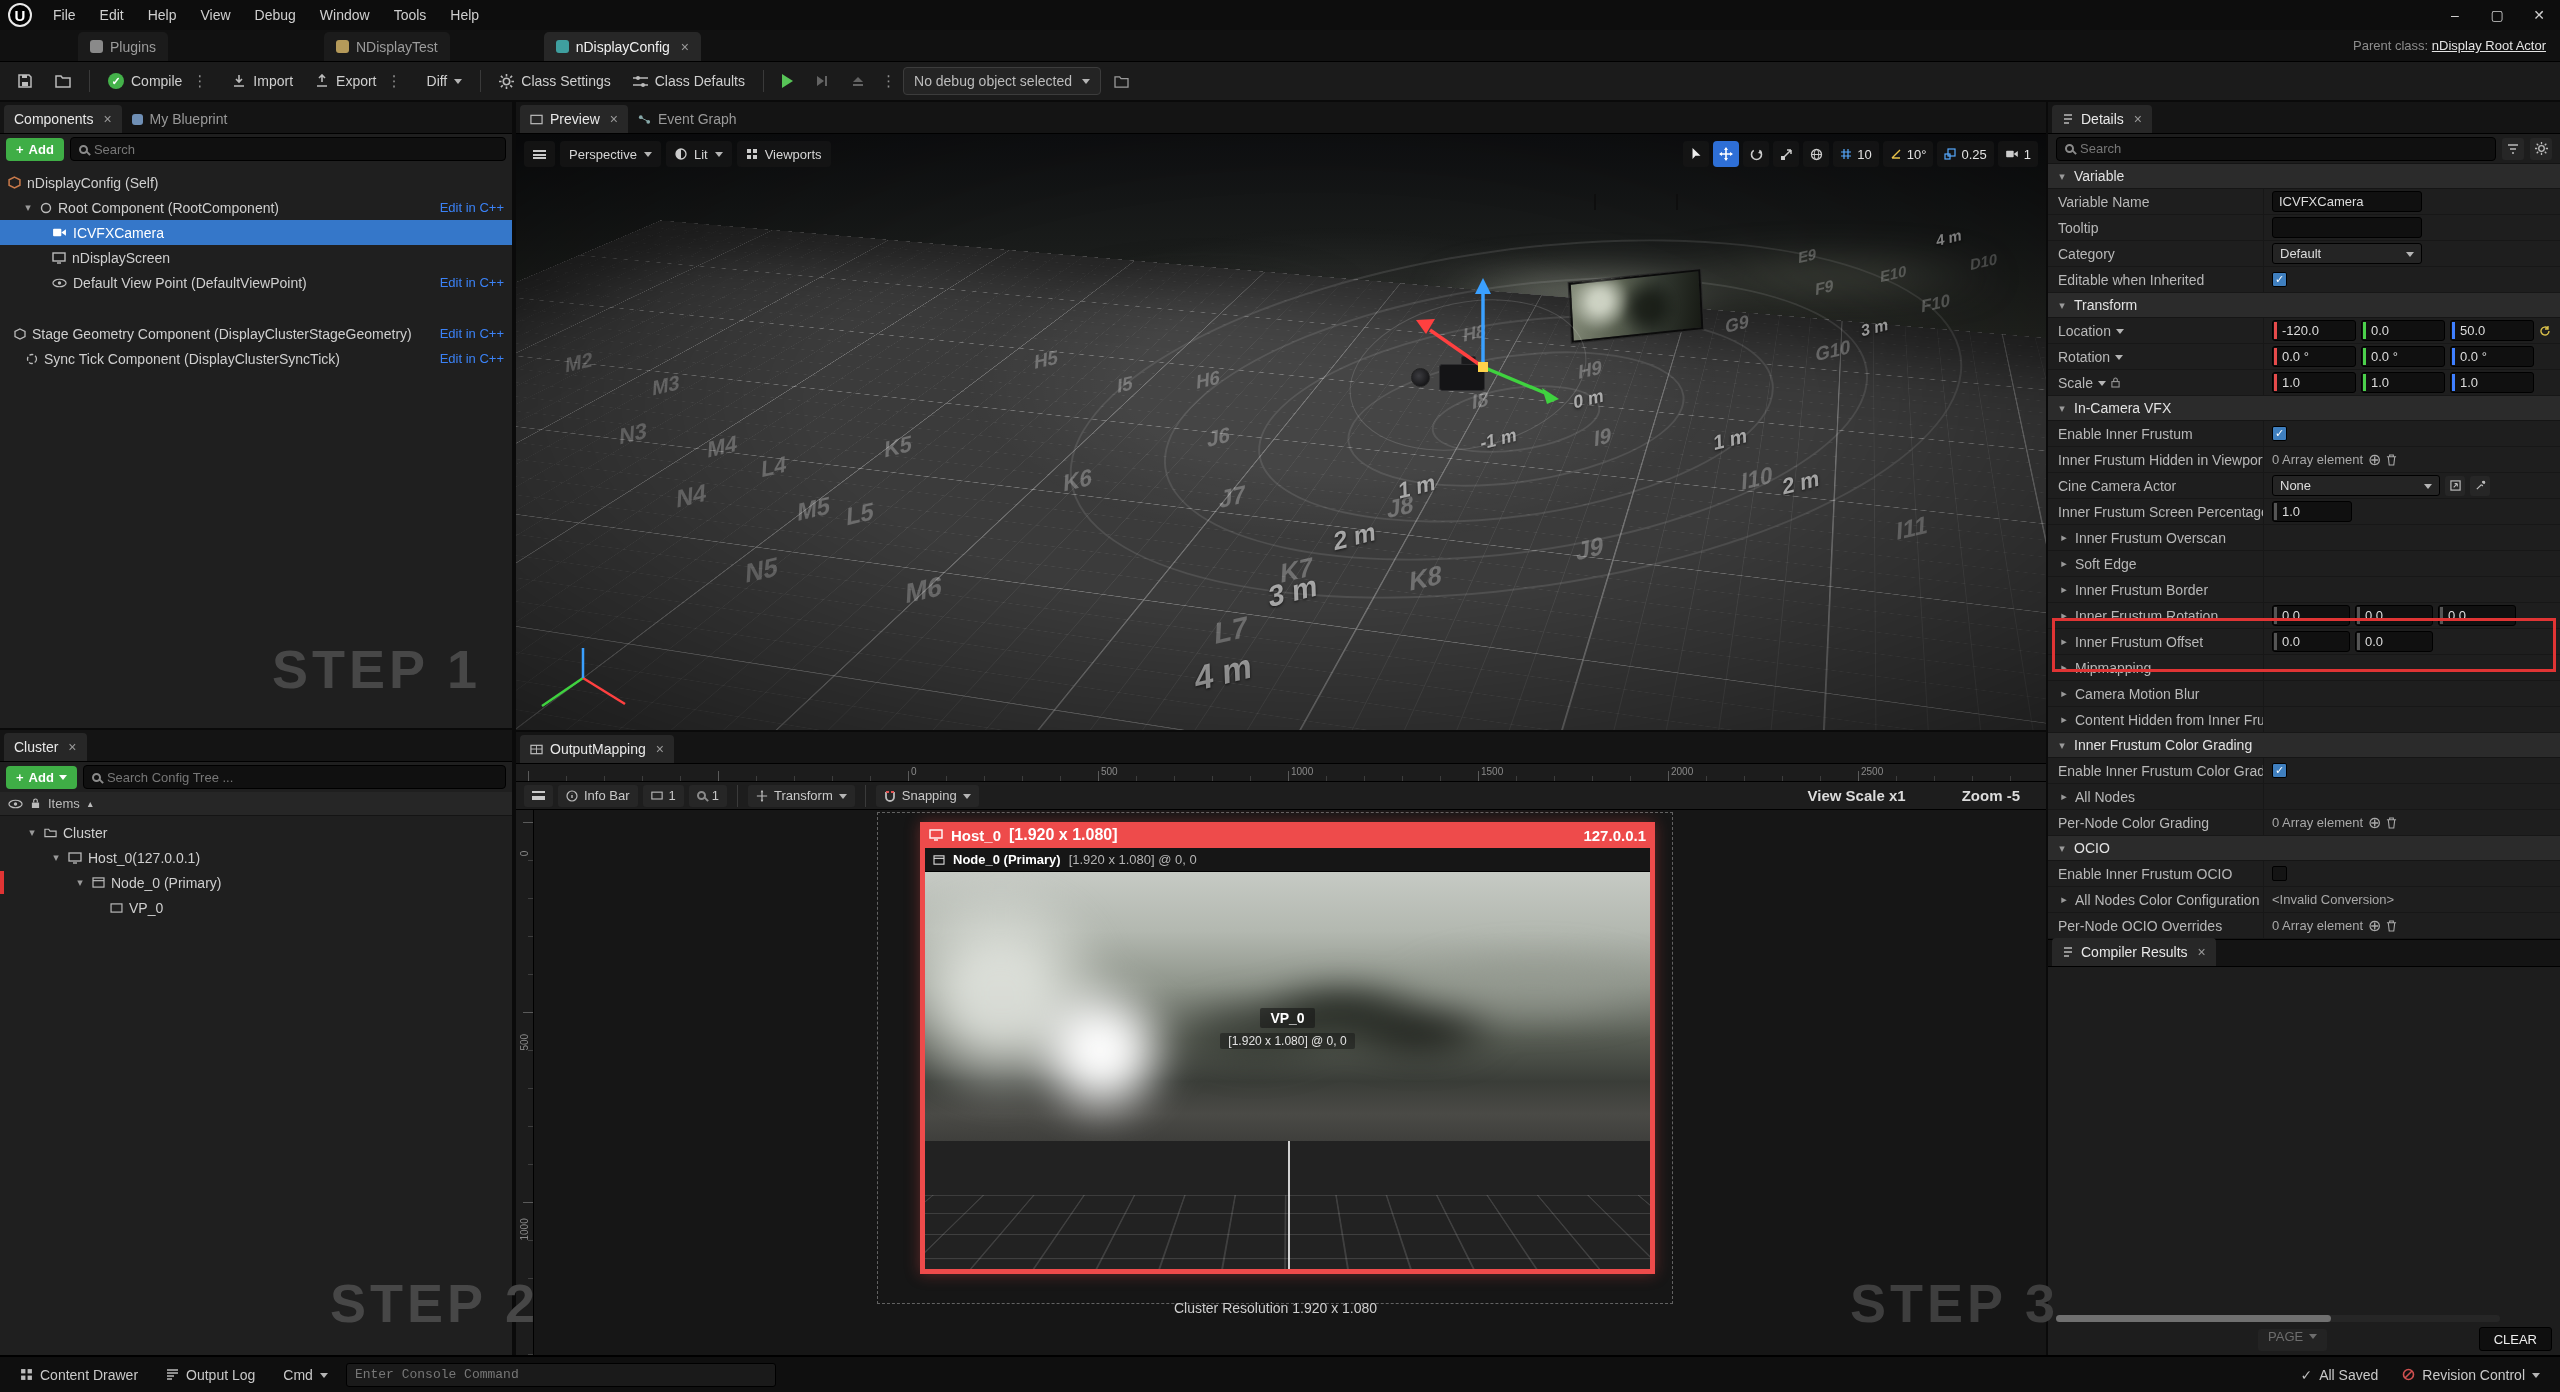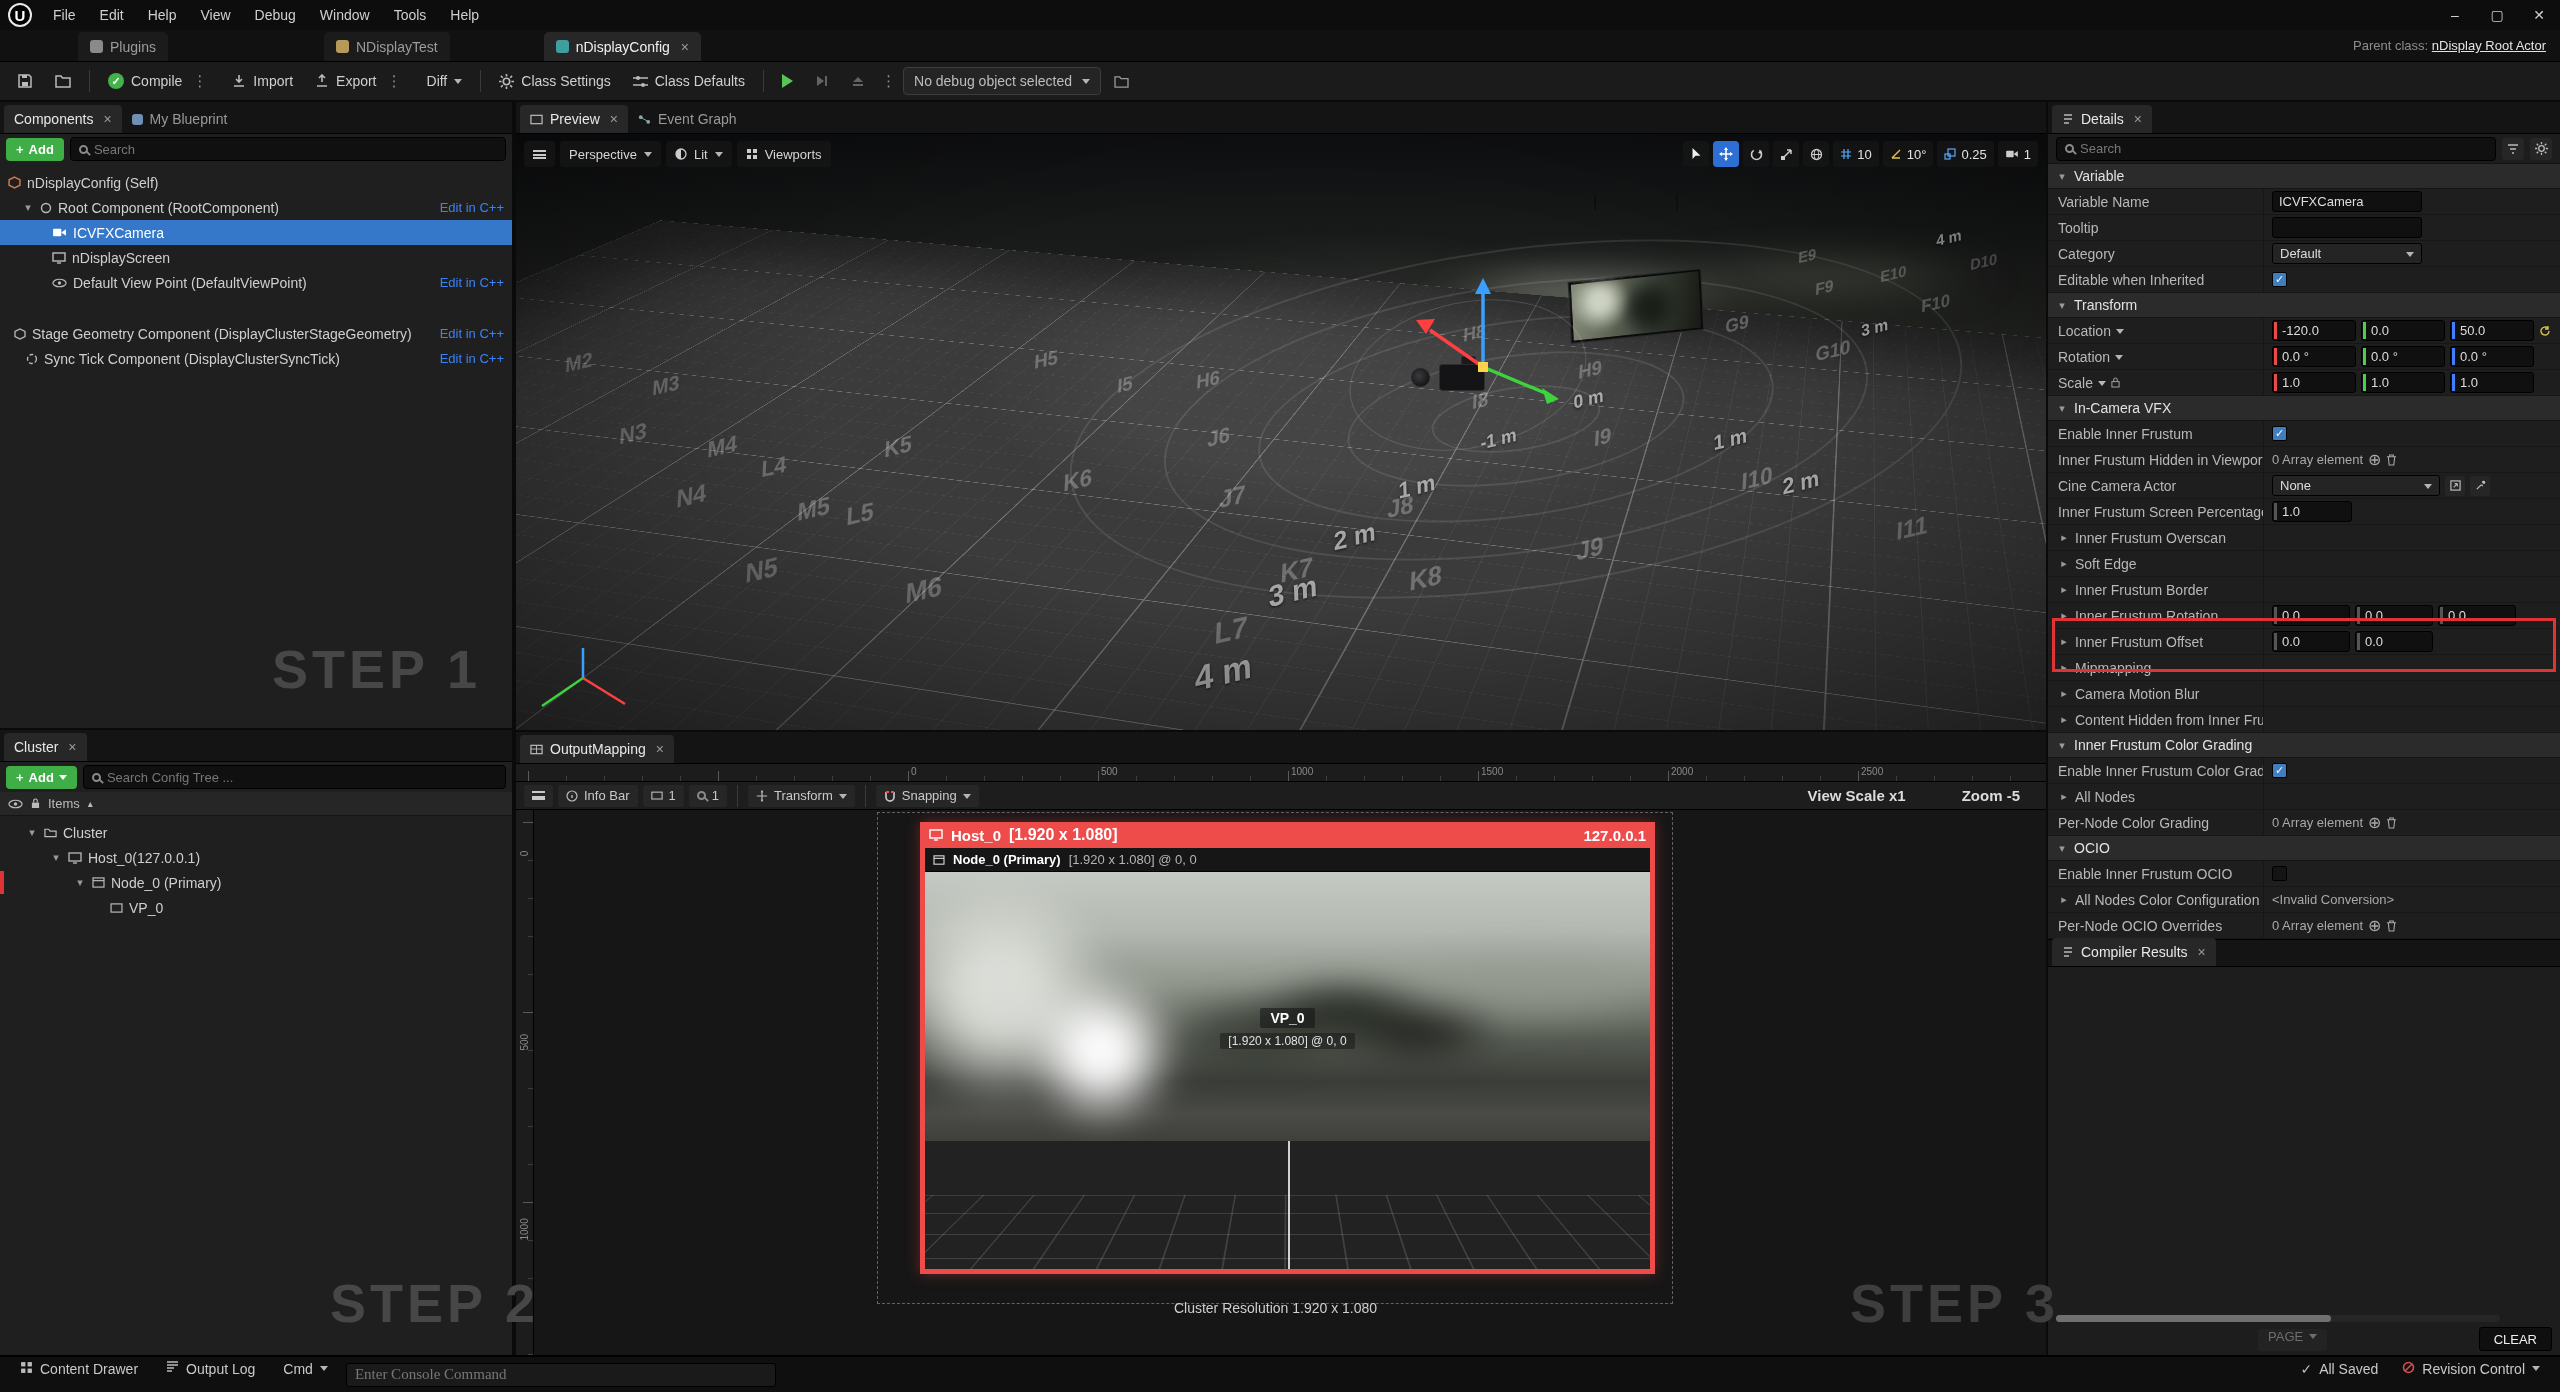--- a/index.html
+++ b/index.html
@@ -143,23 +143,23 @@
 .annored{position:absolute;left:4px;top:454px;width:504px;height:54px;border:3px solid #e03434;z-index:6;pointer-events:none}
 .ctabstrip{height:28px;background:#141414;display:flex;align-items:flex-end;padding-left:4px;border-top:1px solid #000;border-bottom:1px solid #000;flex:none}
 .cmsg{padding:9px 10px;font-family:"DejaVu Sans Mono",monospace;font-size:12.5px;color:#c5c5c5;white-space:nowrap;overflow:hidden;background:#1b1b1b;flex:none}
 .dbottom{margin-top:auto;position:relative;height:46px;flex:none}
 .hscroll{position:absolute;left:8px;right:60px;top:6px;height:7px;background:#262626;border-radius:4px}
 .hscroll::before{content:"";position:absolute;left:0;width:62%;top:0;bottom:0;background:#707070;border-radius:4px}
 .pagebtn{position:absolute;left:210px;top:20px;display:flex;align-items:flex-start;gap:6px;color:#6d6d6d;font-size:13px;background:#232323;border-radius:3px;height:22px;padding:0 10px}
 .clearbtn{position:absolute;right:8px;top:18px;background:#0f0f0f;border:1px solid #000;color:#eee;font-size:13px;height:24px;display:flex;align-items:center;padding:0 14px;border-radius:3px}
 
 #statusbar{position:absolute;left:0;top:1355px;width:2560px;height:37px;background:#0f0f0f;border-top:2px solid #000;display:flex;align-items:center;gap:8px;padding:0 10px;z-index:30}
-.sbtn{display:flex;gap:7px;height:27px;padding:0 10px;border-radius:3px;color:#c9c9c9;font-size:14px}
+.sbtn{display:flex;align-items:center;gap:7px;height:27px;padding:0 10px;border-radius:3px;color:#c9c9c9;font-size:14px}
 .console{width:430px;height:24px;background:#1a1a1a;border:1px solid #000;border-radius:3px;display:flex;align-items:center;padding:0 8px}
-.console input{flex:1;background:transparent;border:none;outline:none;color:#ccc;font-size:15px;font-family:Liberation Serif, serif}
+.console input{flex:1;background:transparent;border:none;outline:none;color:#ccc;font-size:13px;font-family:Liberation Mono, monospace}
 .console input::placeholder{color:#777}
 
 .step{position:absolute;font-weight:bold;font-size:54px;letter-spacing:4px;color:#474747;z-index:20}
 </style>
 </head>
 <body>
 
 <div id="app">
 
   <div id="menubar">

